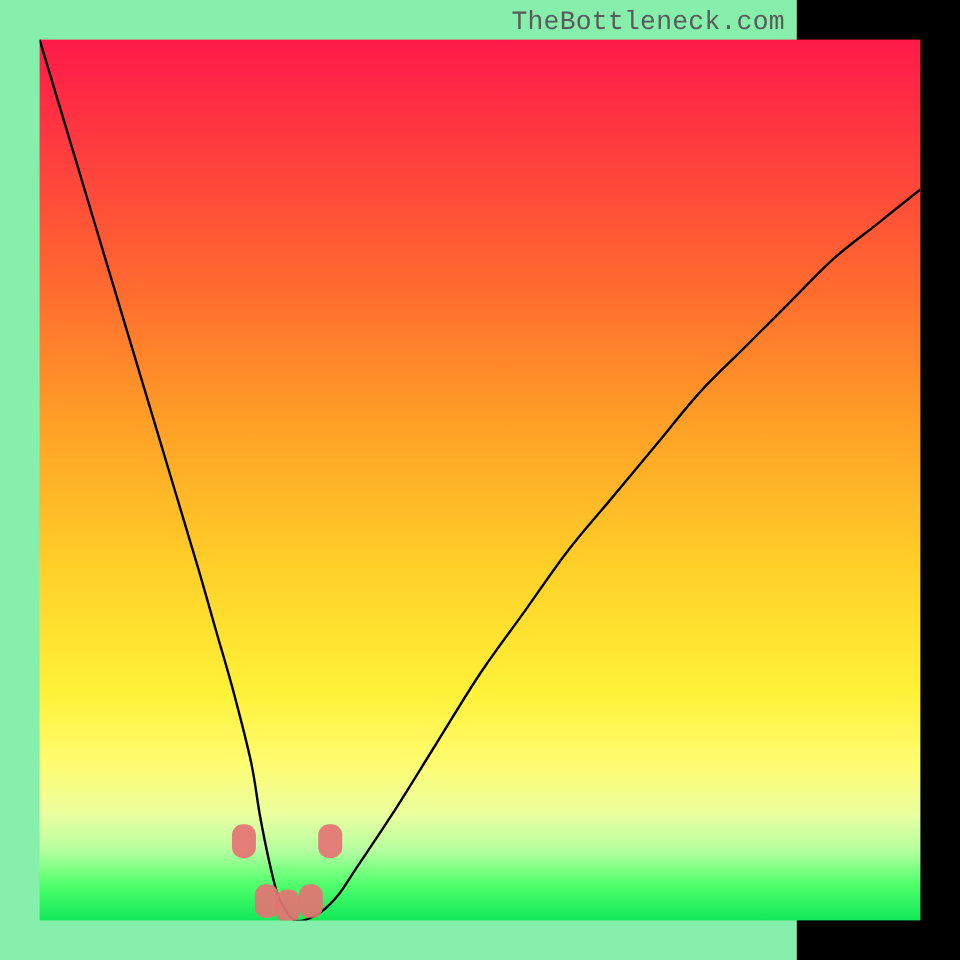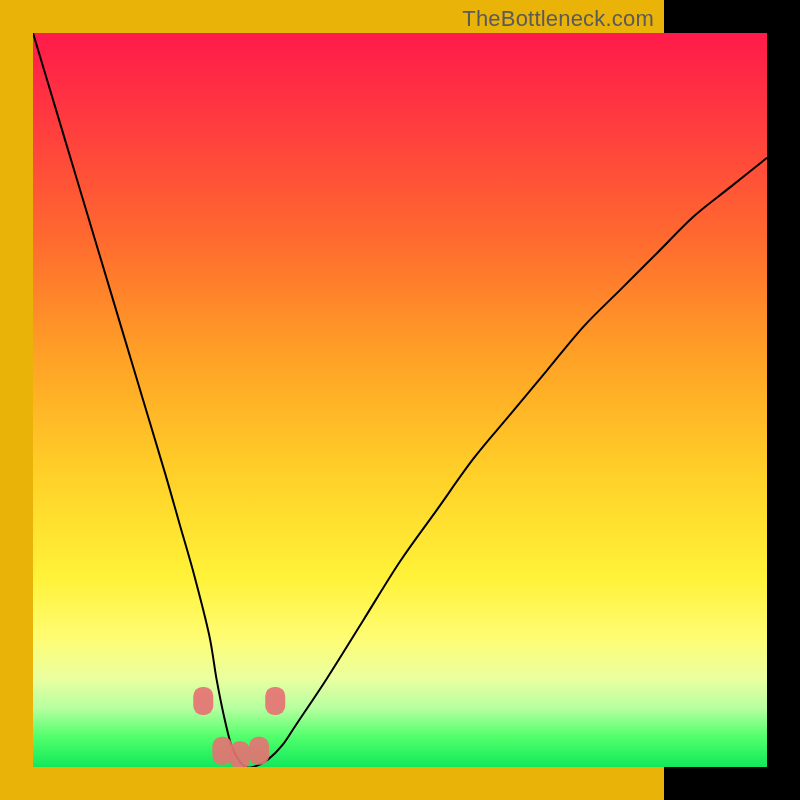--- a/index.html
+++ b/index.html
@@ -8,21 +8,22 @@
     width: 800px;
     height: 800px;
     overflow: hidden;
     background: #000;
     font-family: Arial, Helvetica, sans-serif;
   }
   .outer {
     position: relative;
     width: 664px;
     height: 800px;
-    background: #eab308;
+    background: #86efac;
+    font-family: Liberation Mono, monospace;
   }
   .plot-area {
     position: absolute;
     left: 33px;
     top: 33px;
     width: 734px;
     height: 734px;
     
     background: linear-gradient(
       to bottom,

